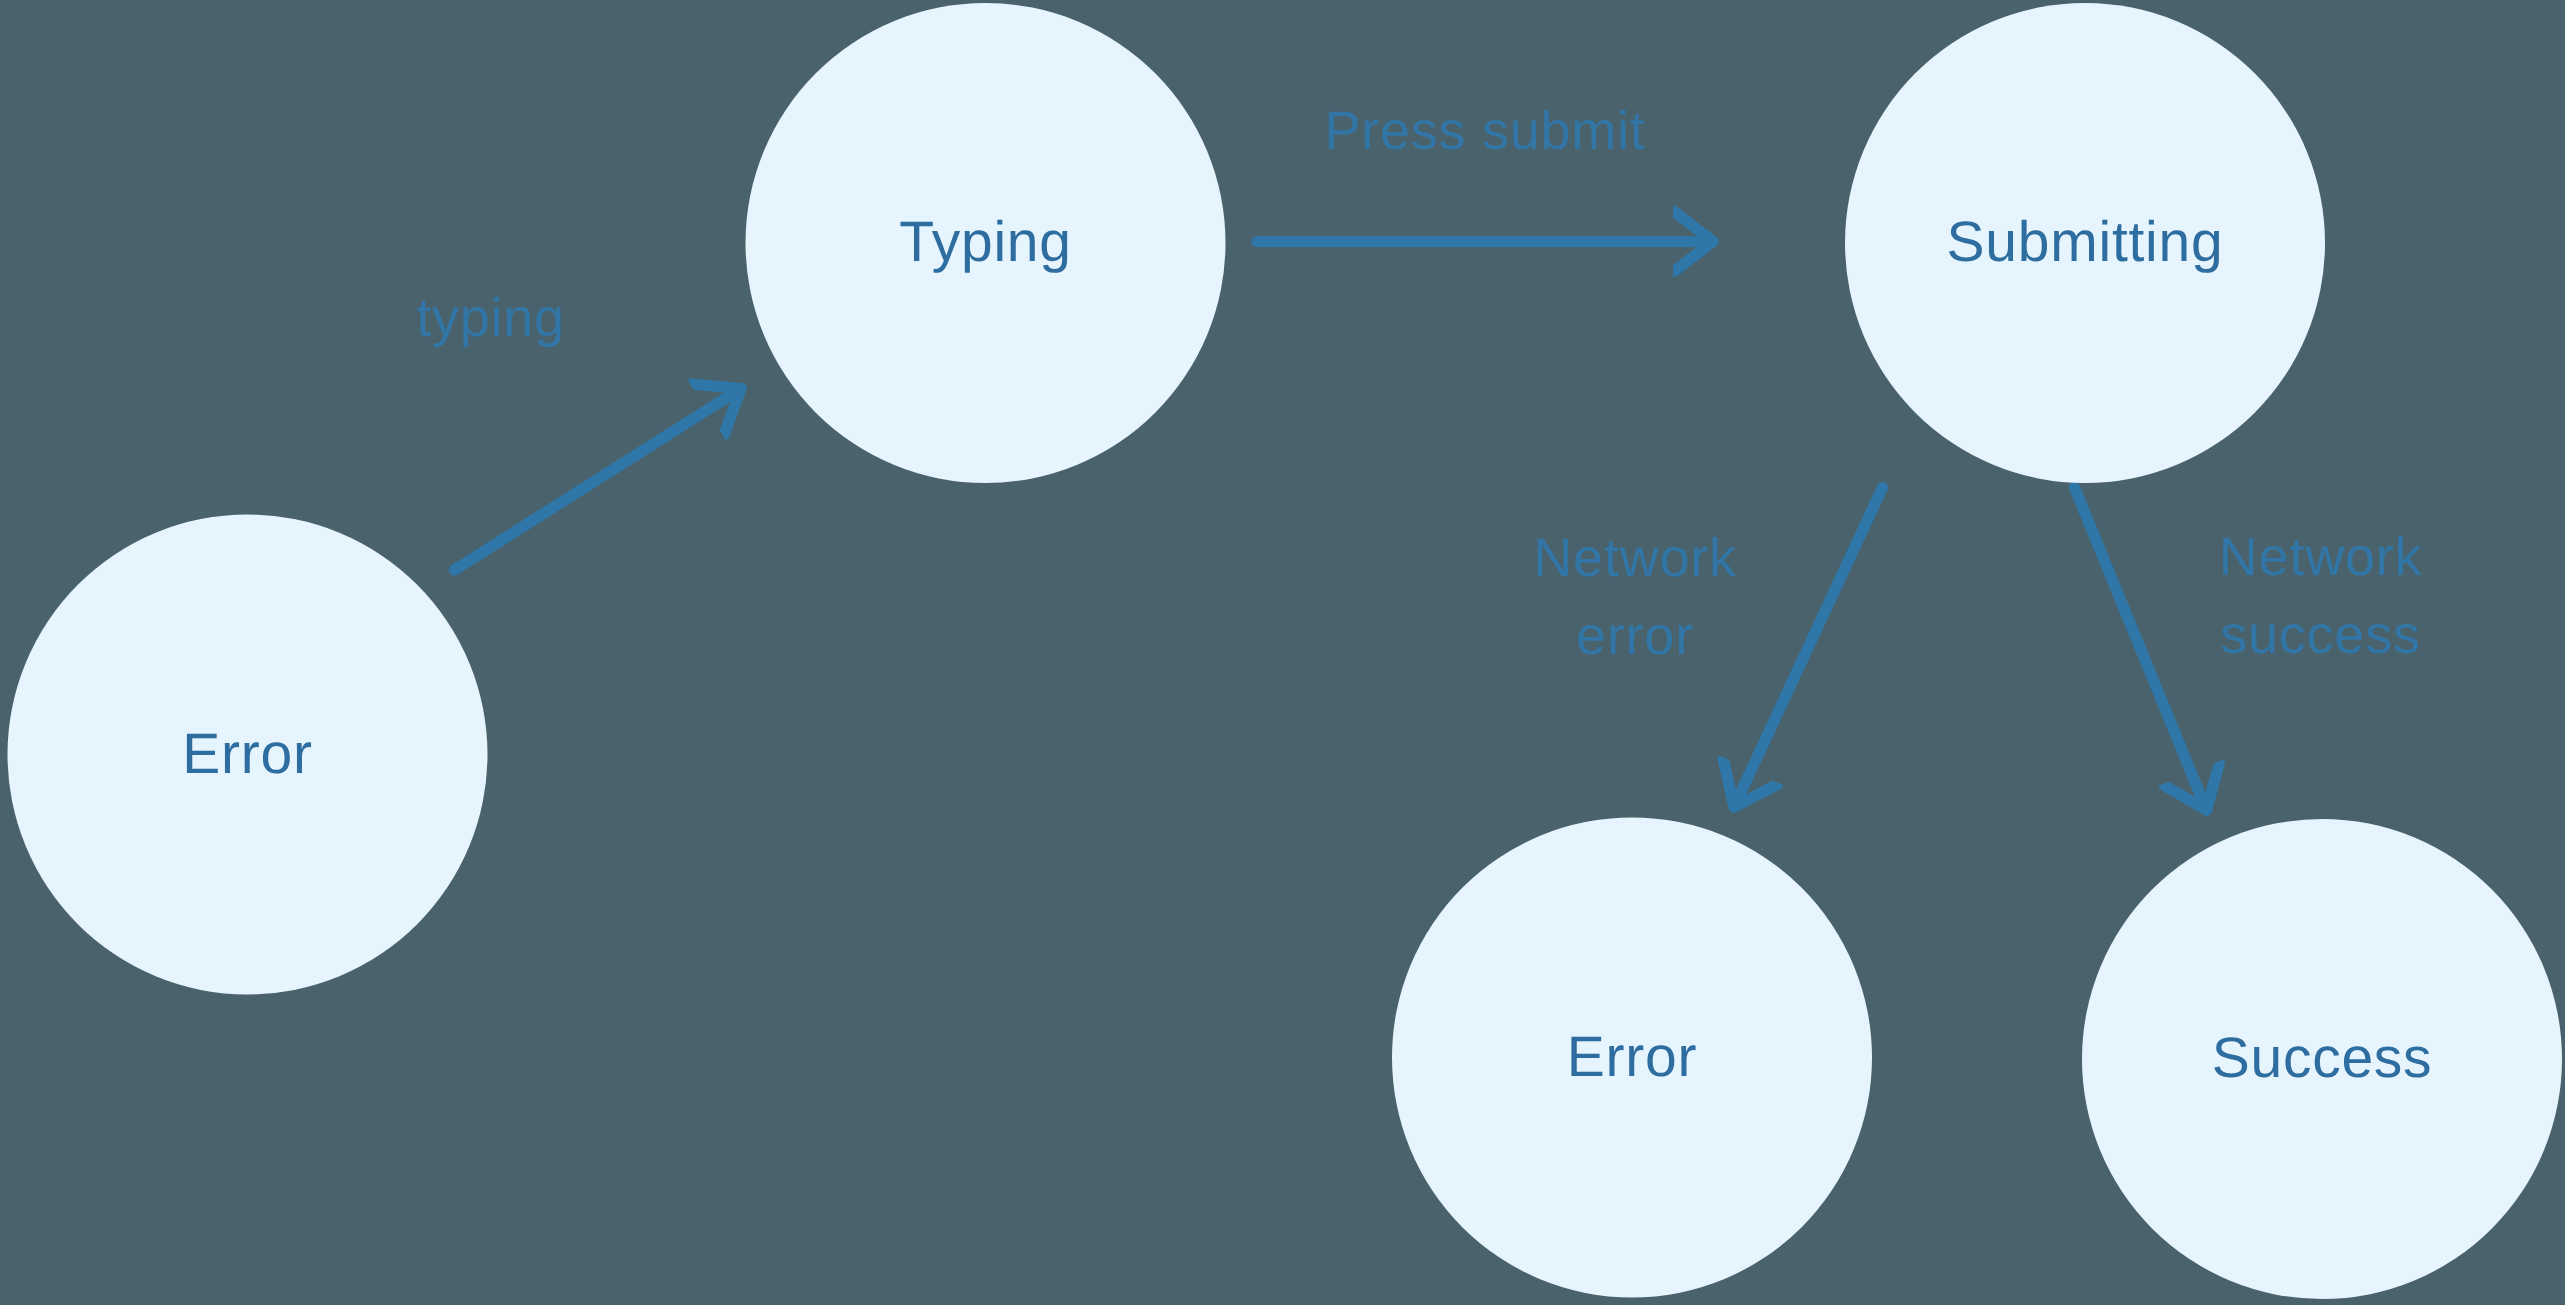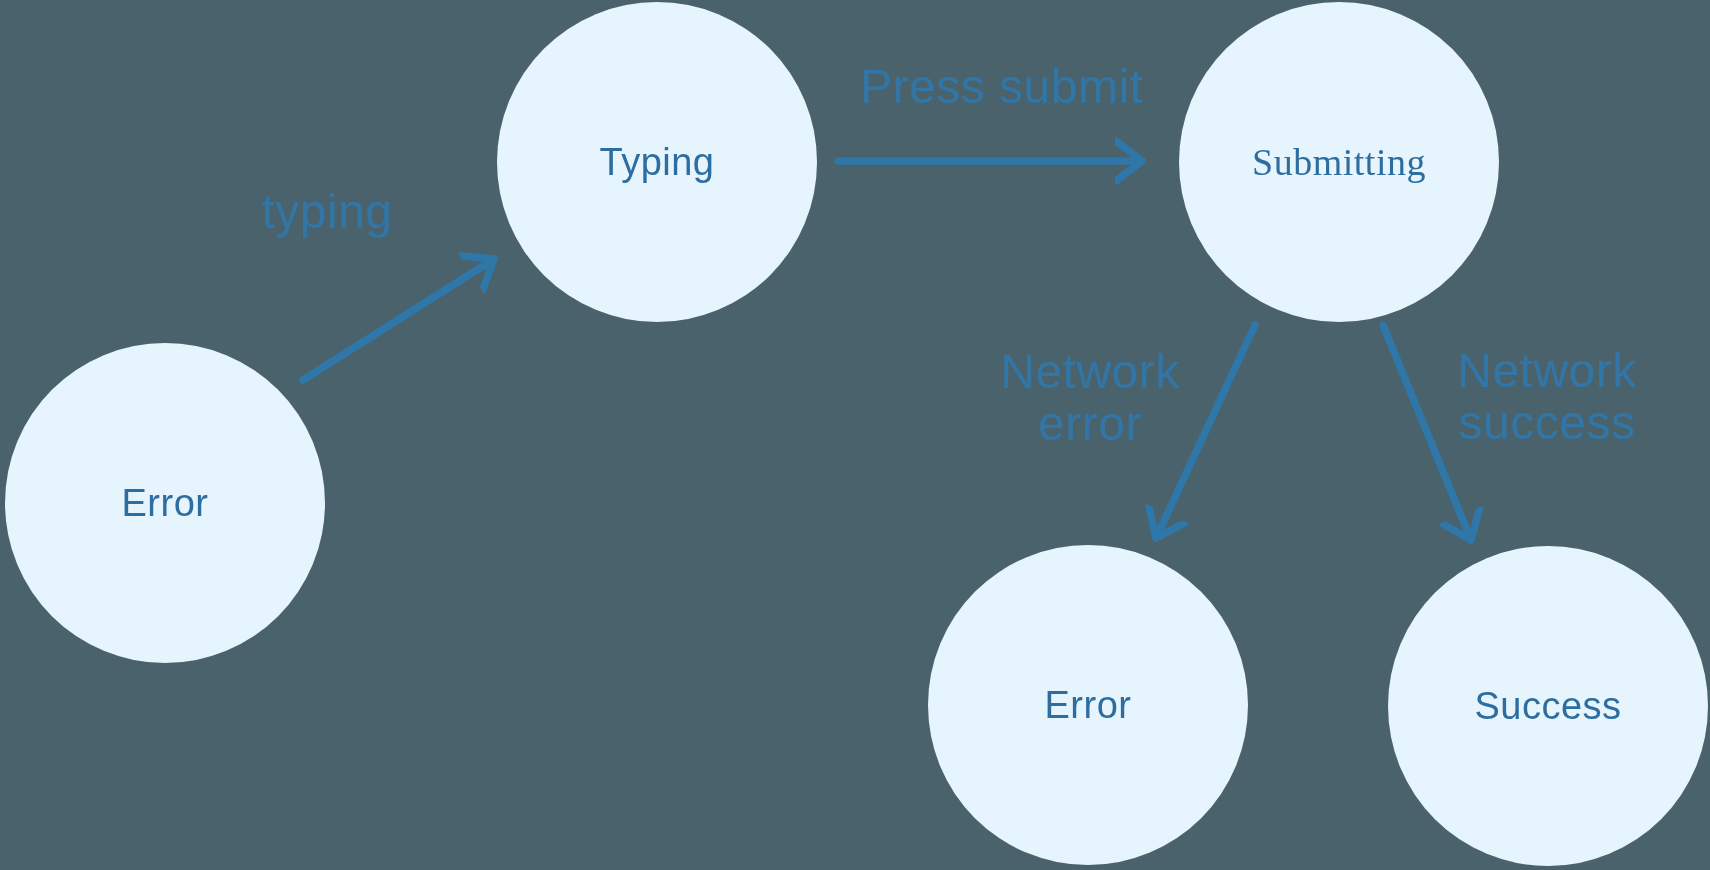--- a/index.html
+++ b/index.html
@@ -47,29 +47,29 @@
     justify-content: center;
   }
   .node-label {
     color: var(--node-text, #2d6da0);
     font-size: 38px;
     letter-spacing: 0.5px;
     white-space: nowrap;
   }
   .node-empty      { left: 5px;    top: 343px; }
   .node-typing     { left: 497px;  top: 2px;   }
-  .node-submitting { left: 1179px; top: 2px; font-family: Liberation Serif, serif;   }
+  .node-submitting { left: 1230px; top: 2px;   }
   .node-error      { left: 928px;  top: 545px; }
   .node-success    { left: 1388px; top: 546px; }
 
   .edge-label {
     position: absolute;
     width: 260px;
     color: var(--edge-label, #3176a6);
-    font-size: 48px;
+    font-size: 36px;
     line-height: 52px;
     text-align: center;
     letter-spacing: 0.5px;
     white-space: nowrap;
   }
   .edge-label span { display: block; }
   .label-start-typing    { left: 197px;  top: 186px; }
   .label-press-submit    { left: 860px;  top: 61px;  }
   .label-network-error   { left: 960px;  top: 346px; }
   .label-network-success { left: 1417px; top: 345px; }

